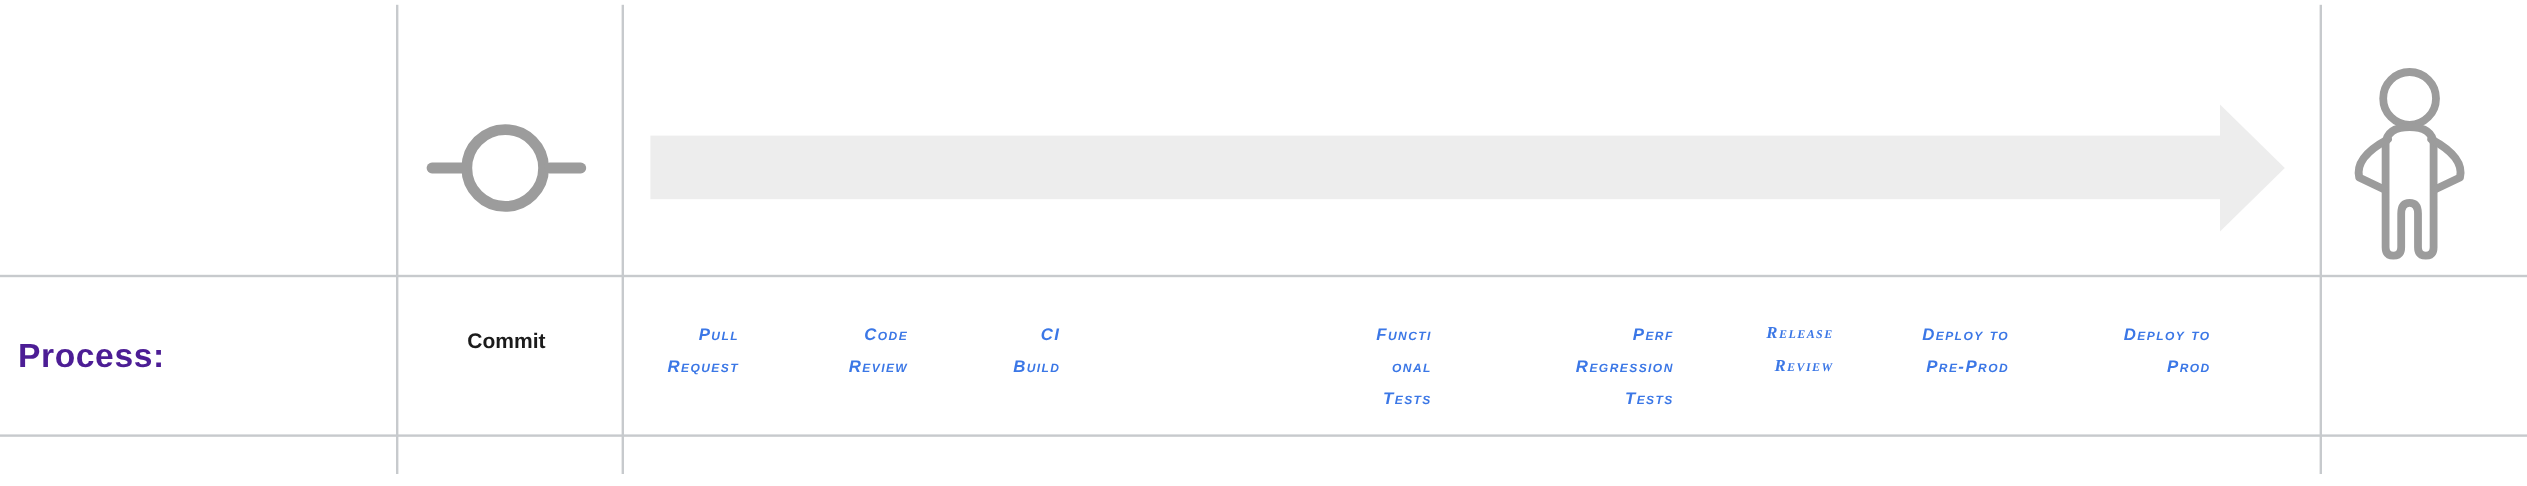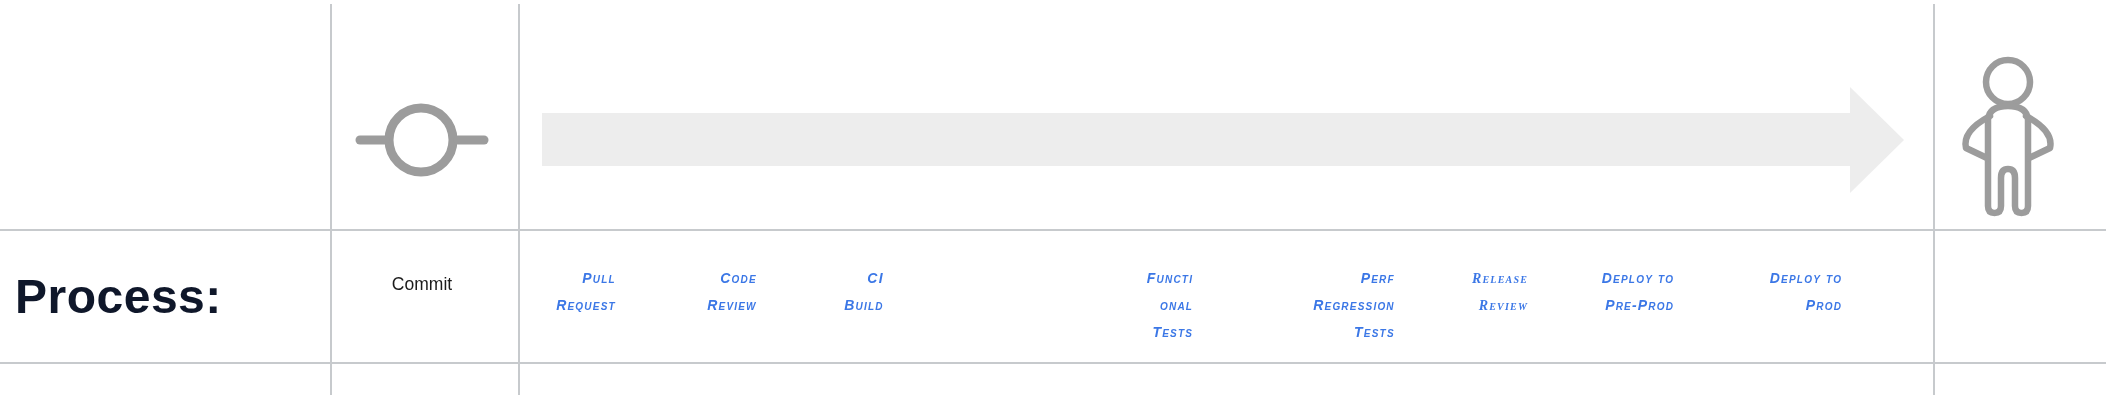--- a/index.html
+++ b/index.html
@@ -19,39 +19,39 @@
   .gl-v1 { left: 330px; }
   .gl-v2 { left: 518px; }
   .gl-v3 { left: 1933px; }
 
   .icon-layer { position: absolute; left: 0; top: 0; }
 
   .process-label {
     position: absolute;
     left: 15px;
     top: 276px;
-    font-size: 48px;
+    font-size: 28px;
     line-height: 42px;
     font-weight: bold;
-    color: #0f172a;
+    color: #4c1d95;
     letter-spacing: 0.5px;
     white-space: pre;
   }
   .commit-cell {
     position: absolute;
     left: 422px;
     top: 255px;
     transform: translateX(-50%);
     text-align: center;
     color: #1b1b1b;
     font-size: 17.5px;
     line-height: 19.5px;
     white-space: pre-line;
   }
-  .commit-title { font-weight: normal; }
+  .commit-title { font-weight: bold; }
 
   .stage {
     position: absolute;
     top: 265px;
     transform: translateX(-50%);
     text-align: right;
     white-space: pre-line;
     color: #3b77e6;
     font-weight: bold;
     font-style: italic;

